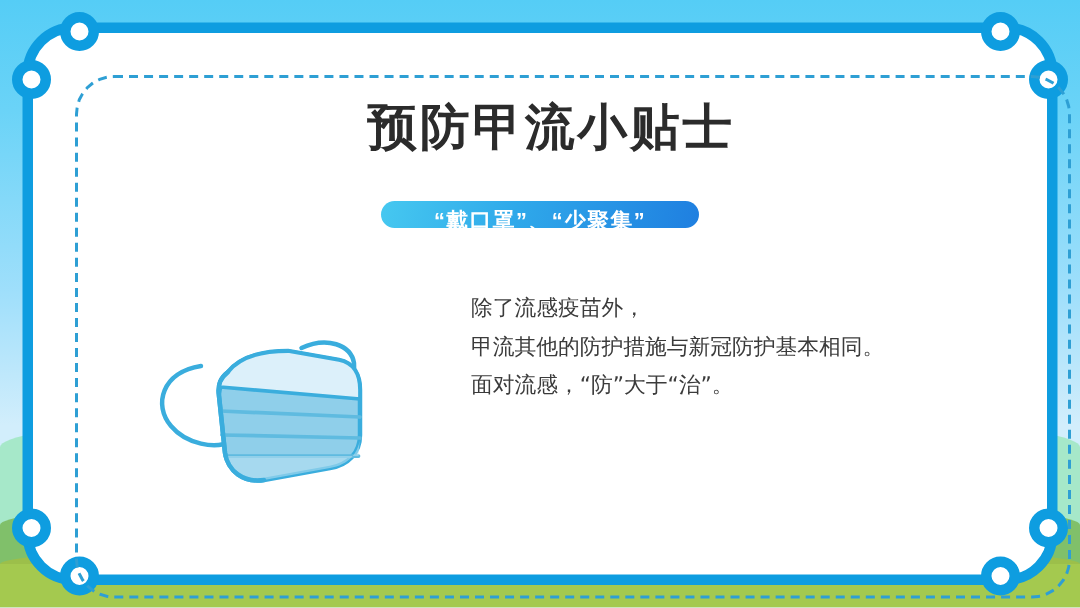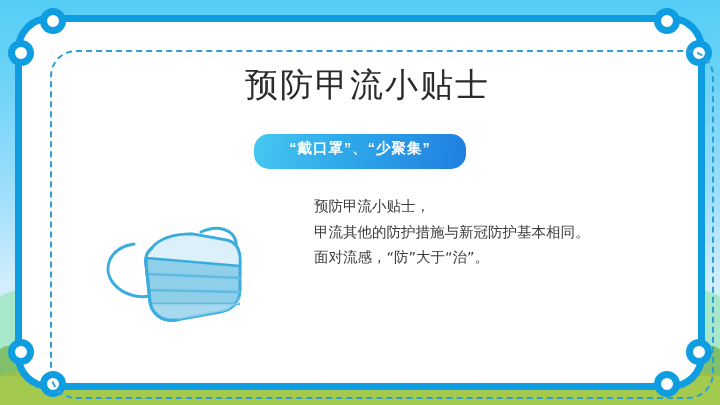--- a/index.html
+++ b/index.html
@@ -91,35 +91,35 @@
   }
 
   
   .title {
     position: absolute;
     left: 0;
     right: 0;
     top: 41px;
     text-align: center;
     font-size: 33px;
-    font-weight: normal;
+    font-weight: bold;
     letter-spacing: 2px;
     color: #2b2b2b;
     font-family: "DejaVu Sans", "Liberation Sans", sans-serif;
     margin-left: 15px;
   }
 
   
   .badge {
     position: absolute;
     left: 50%;
     transform: translateX(-50%);
     top: 112px;
     width: 212px;
-    height: 35px;
+    height: 18px;
     line-height: 29px;
     text-align: center;
     border-radius: 15px;
     background: linear-gradient(100deg, #46c8f0 0%, #2fa9ea 42%, #1f7fe0 100%);
     color: #ffffff;
     font-size: 14.5px;
     font-weight: bold;
     letter-spacing: 1px;
   }
 
@@ -195,19 +195,19 @@
         <path d="M50 86 L139 86" fill="none" stroke="#5fbbe0" stroke-width="2.5" stroke-linecap="round"></path>
 
         <path d="M50 84 C52 96 62 104 76 102 L120 94 C132 92 140 84 140 72
                  L139 86 L50 86 Z" fill="#b9e2f3" stroke="none" opacity="0.55"></path>
 
         <path d="M52 30 C47 34 45 38 46 46 L50 84 C52 96 62 104 76 102" fill="none" stroke="#3aaddd" stroke-width="3" stroke-linecap="round"></path>
       </svg>
     </div>
 
     <div class="body-text">
-      <div class="body-line">预防甲流小贴士，</div>
+      <div class="body-line">除了流感疫苗外，</div>
       <div class="body-line">甲流其他的防护措施与新冠防护基本相同。</div>
       <div class="body-line">面对流感，“防”大于“治”。</div>
     </div>
 
   </div>
 </div>
 
 </body></html>

